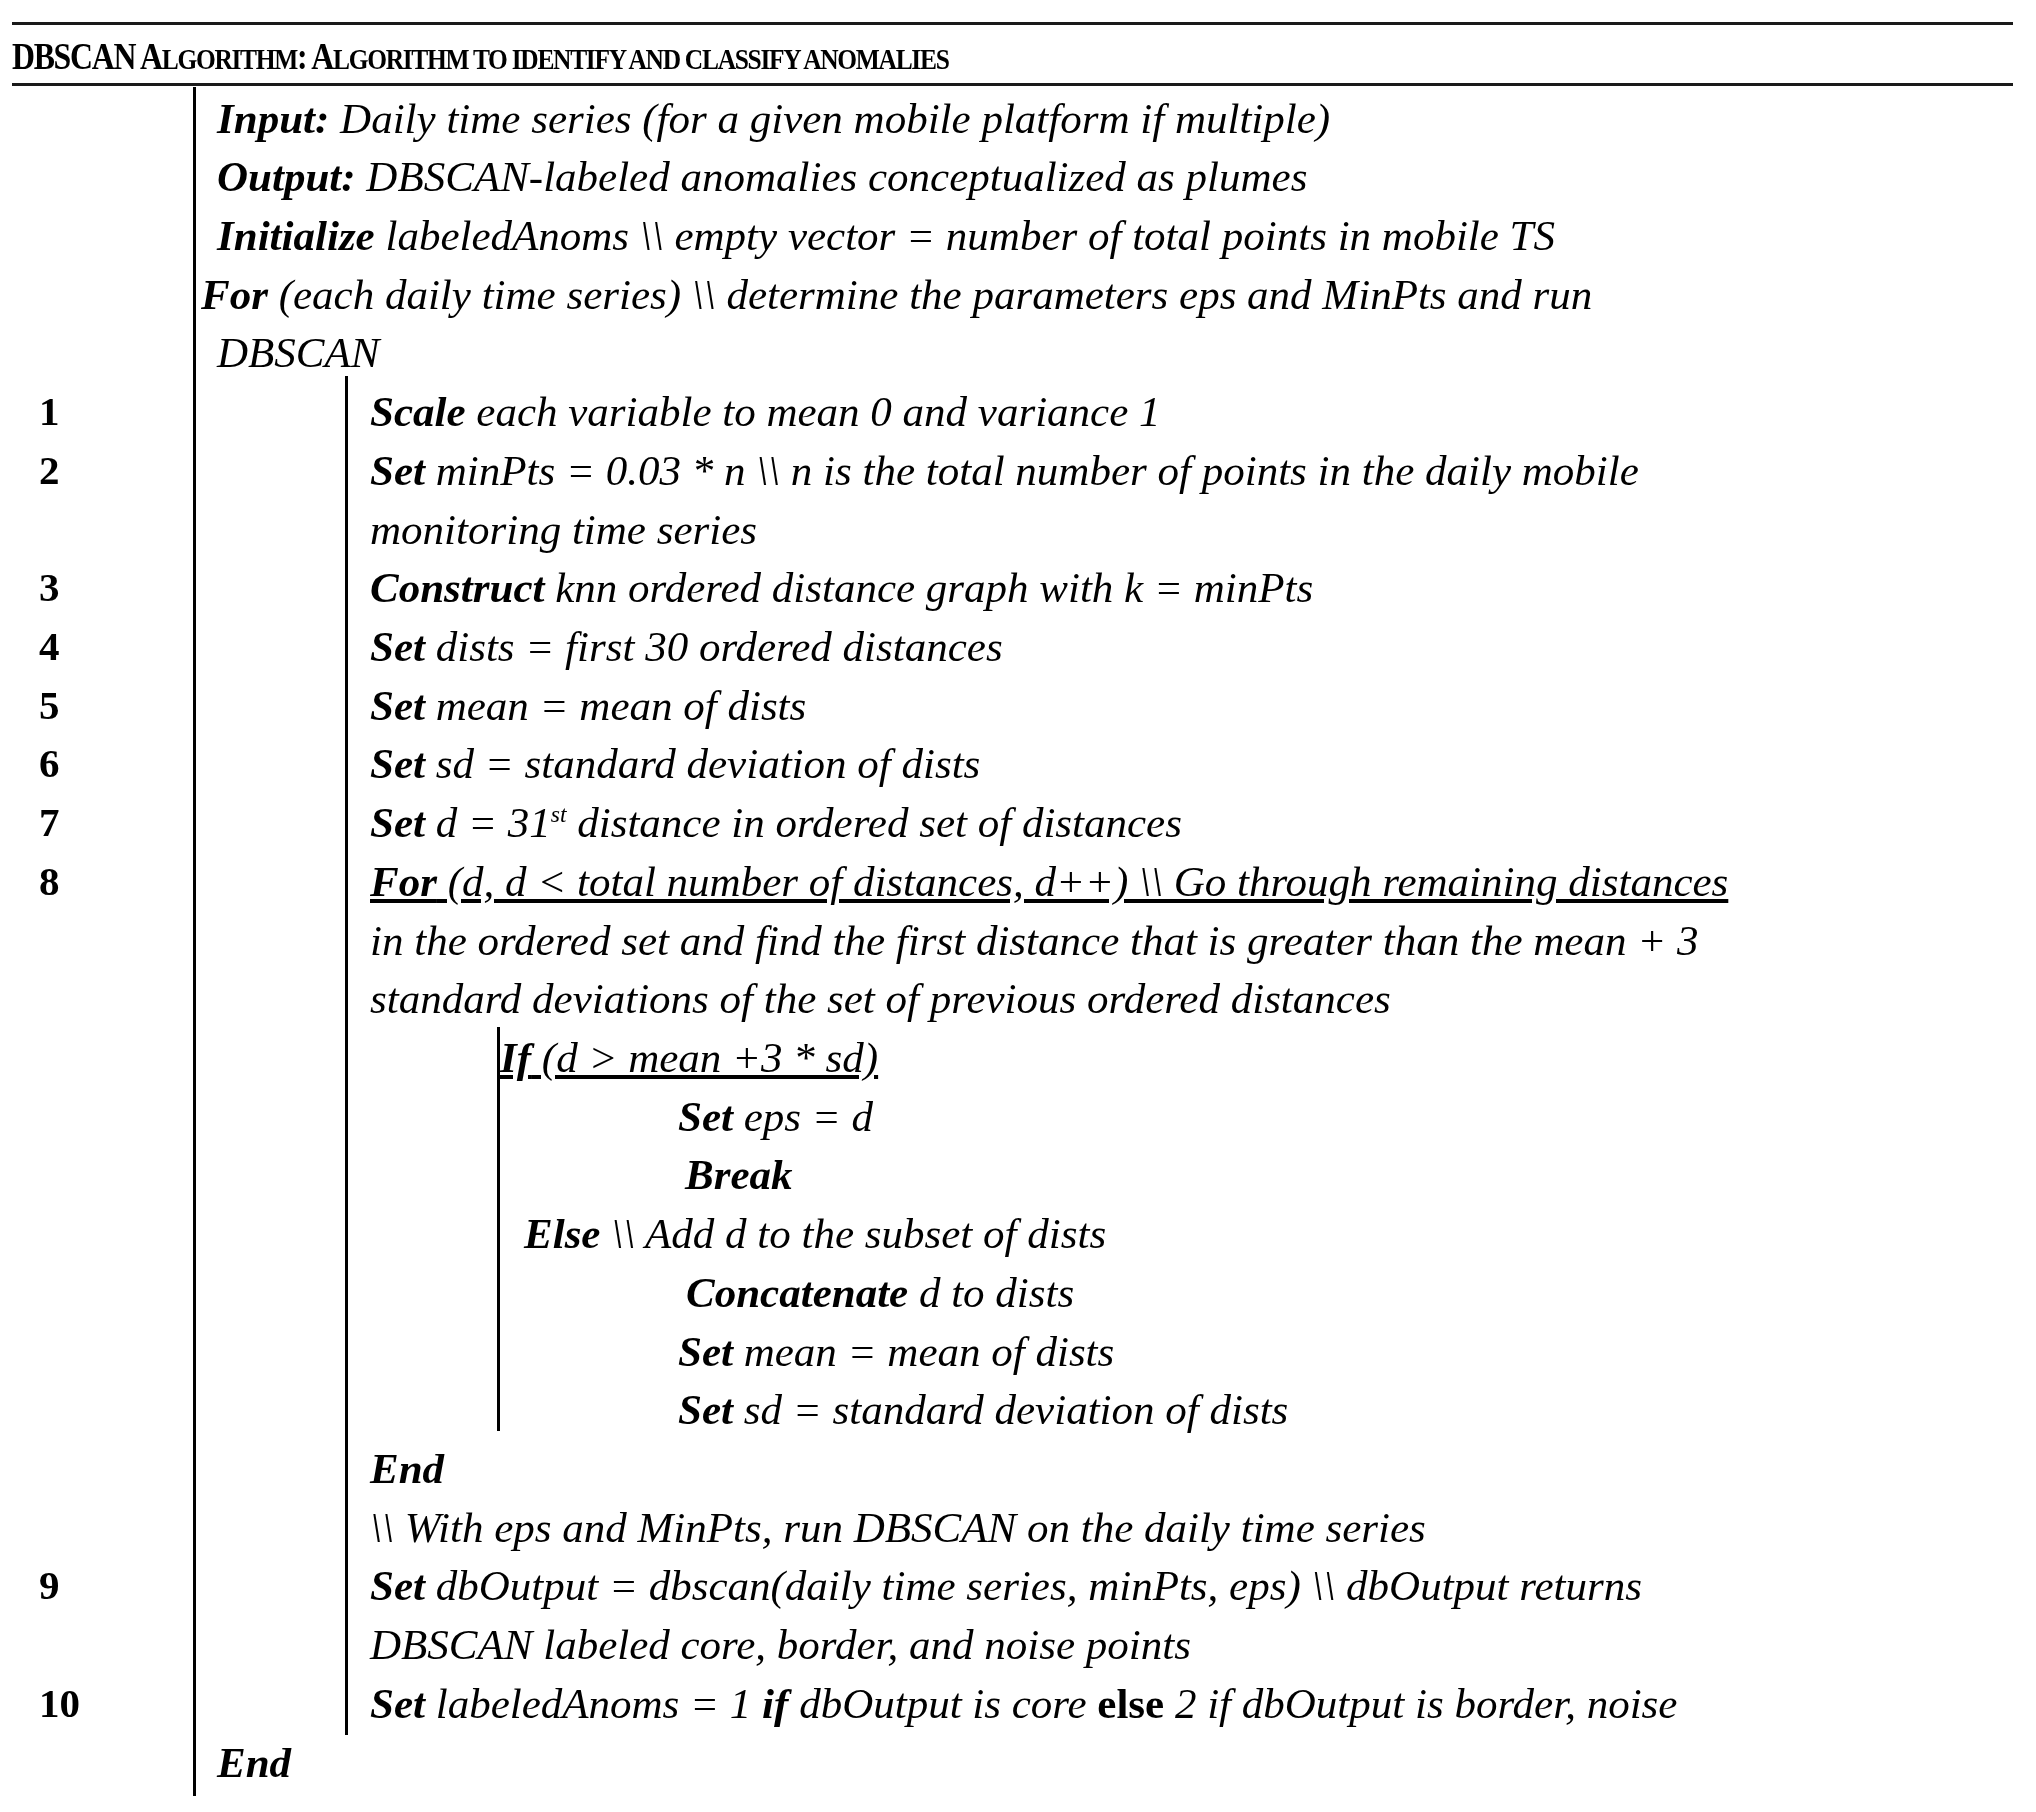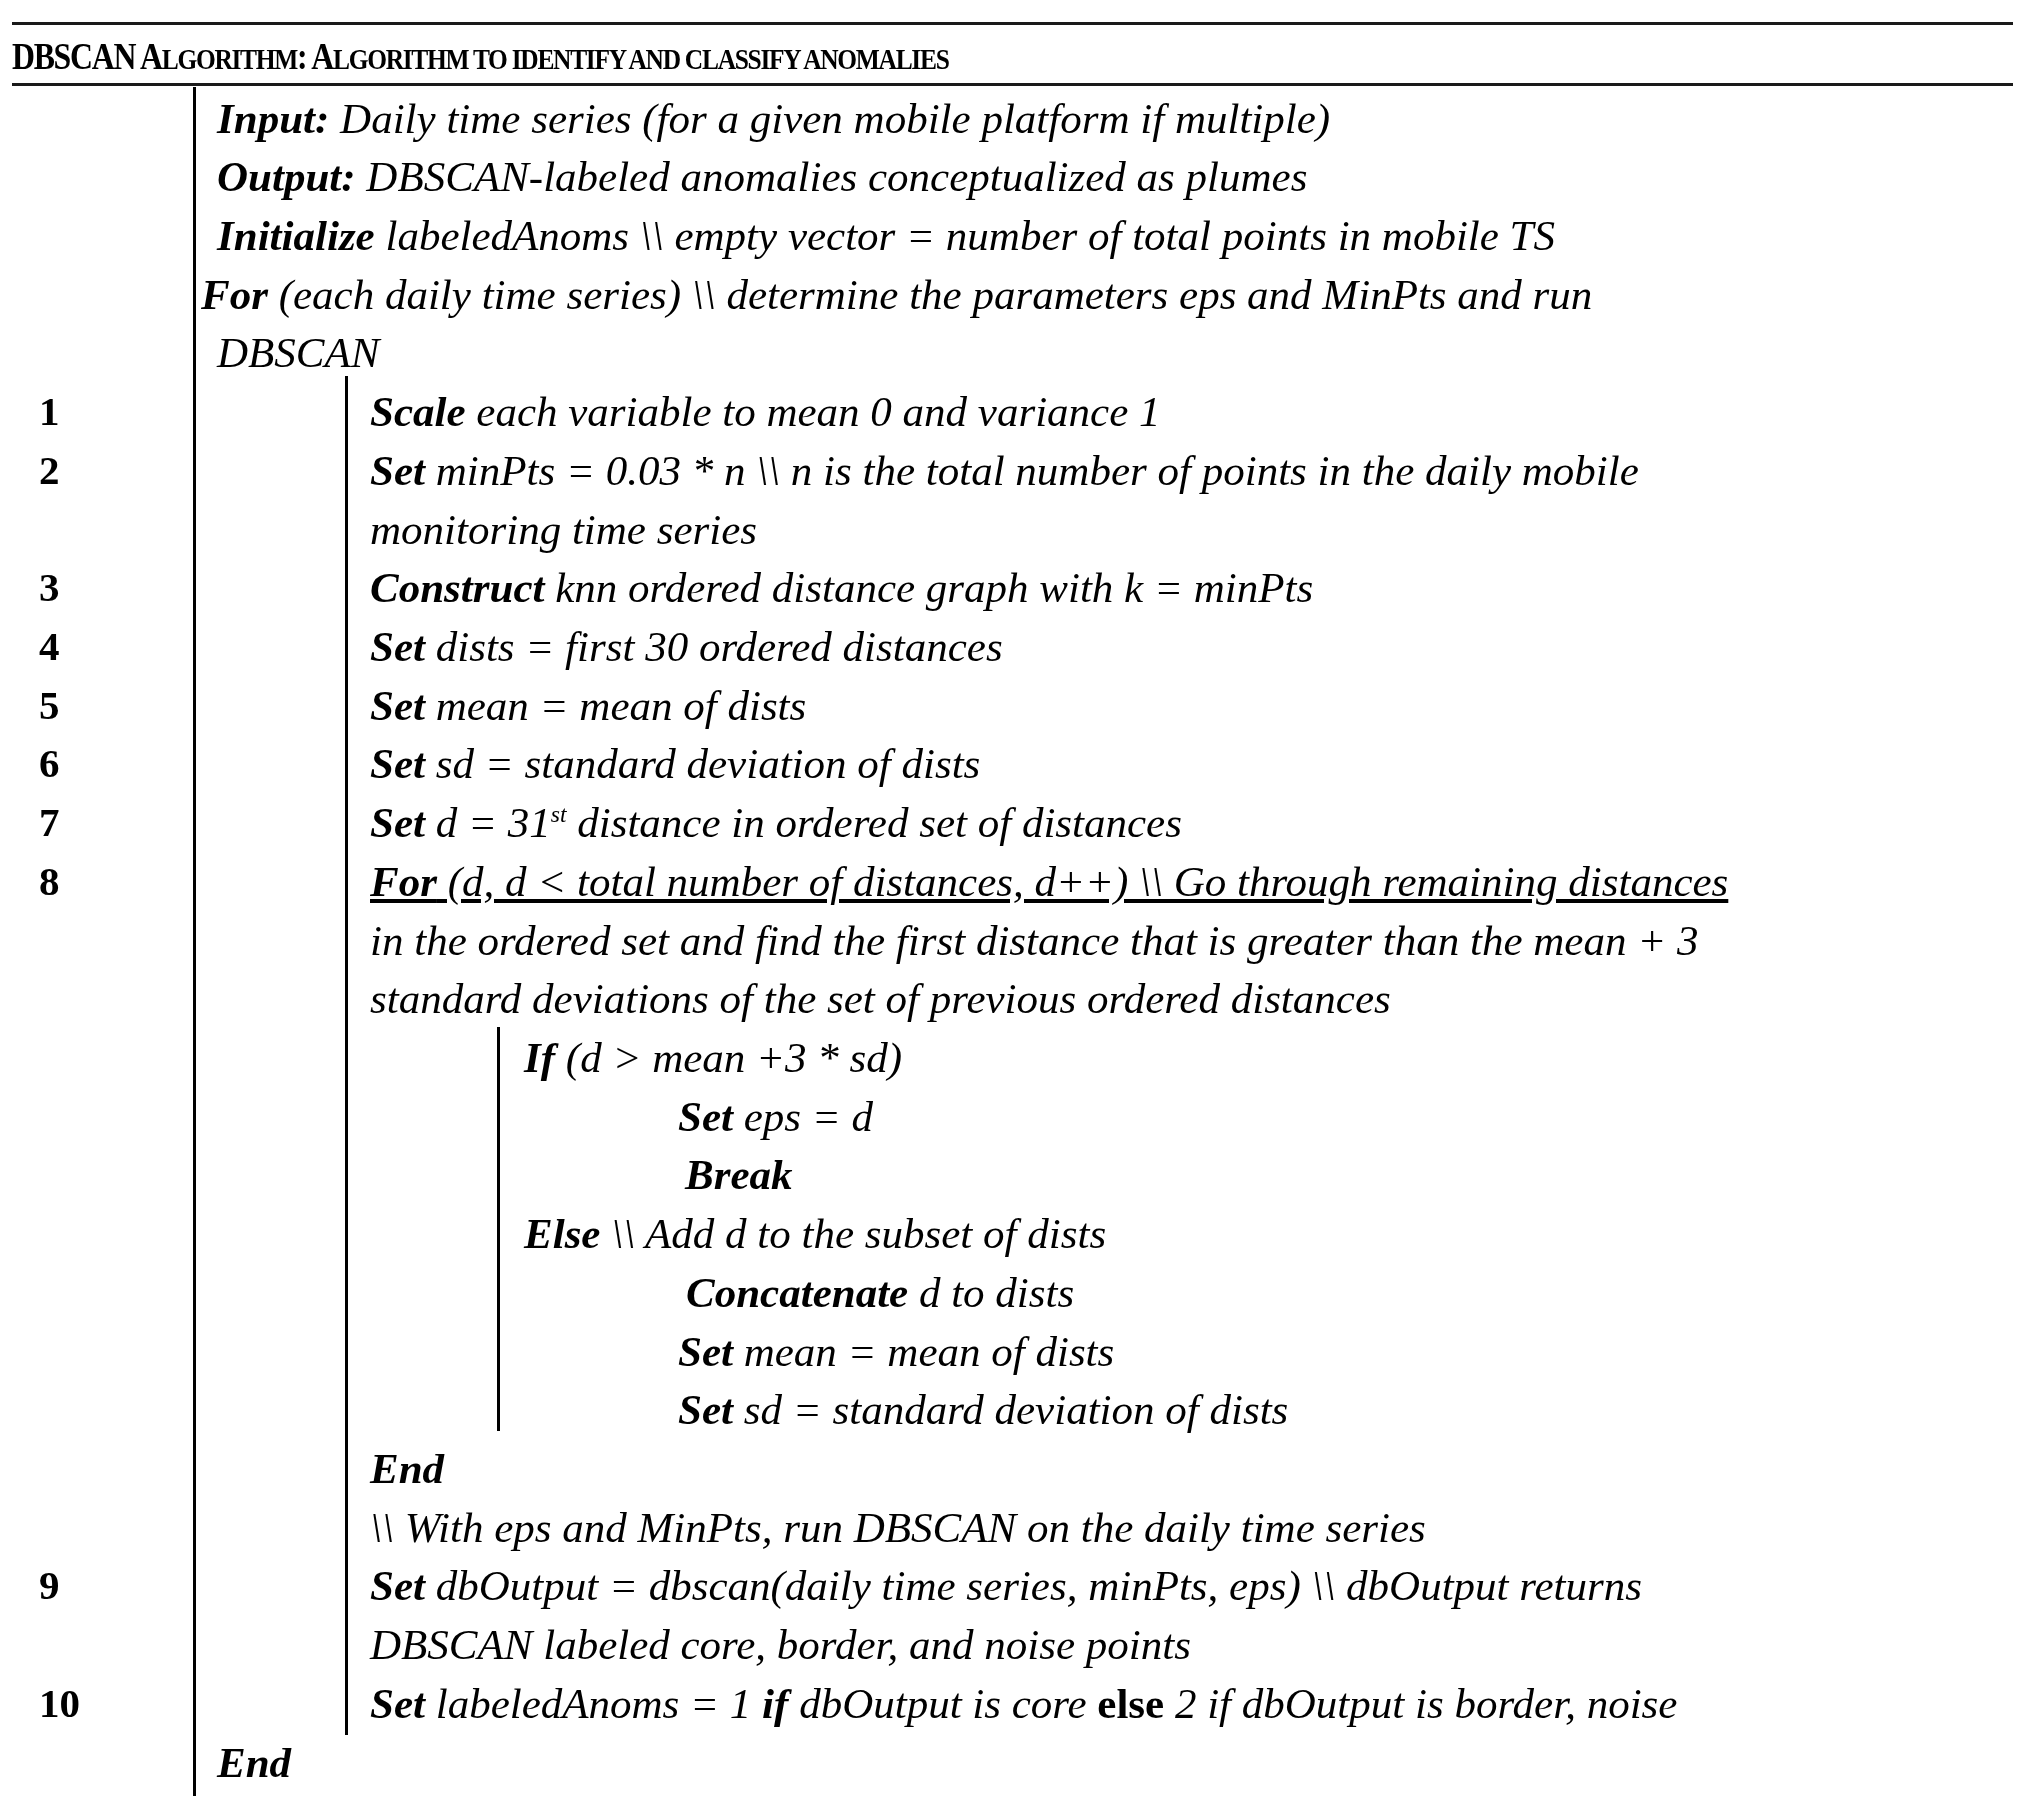--- a/index.html
+++ b/index.html
@@ -46,21 +46,21 @@
     <div class="row" style="top: 676px; left: 370px;"><span class="kw">Set</span><span> mean = mean of dists</span></div>
     <div class="num" style="top: 676px;">5</div>
     <div class="row" style="top: 734px; left: 370px;"><span class="kw">Set</span><span> sd = standard deviation of dists</span></div>
     <div class="num" style="top: 734px;">6</div>
     <div class="row" style="top: 793px; left: 370px;"><span class="kw">Set</span><span> d = 31</span><sup><span>st</span></sup><span> distance in ordered set of distances</span></div>
     <div class="num" style="top: 793px;">7</div>
     <div class="row" style="top: 852px; left: 370px; text-decoration: underline;"><span class="kw">For</span><span> (d, d &lt; total number of distances, d++) \\ Go through remaining distances</span></div>
     <div class="num" style="top: 852px;">8</div>
     <div class="row" style="top: 911px; left: 370px;"><span>in the ordered set and find the first distance that is greater than the mean + 3</span></div>
     <div class="row" style="top: 969px; left: 370px;"><span>standard deviations of the set of previous ordered distances</span></div>
-    <div class="row" style="top: 1028px; left: 524px;"><span class="kw">If</span><span> (d &gt; mean +3 * sd)</span></div>
+    <div class="row" style="top: 1028px; left: 500px; text-decoration: underline;"><span class="kw">If</span><span> (d &gt; mean +3 * sd)</span></div>
     <div class="row" style="top: 1087px; left: 678px;"><span class="kw">Set</span><span> eps = d</span></div>
     <div class="row" style="top: 1145px; left: 678px; margin-left: 7px;"><span class="kw">Break</span></div>
     <div class="row" style="top: 1204px; left: 524px;"><span class="kw">Else</span><span> \\ Add d to the subset of dists</span></div>
     <div class="row" style="top: 1263px; left: 678px; margin-left: 8px;"><span class="kw">Concatenate</span><span> d to dists</span></div>
     <div class="row" style="top: 1322px; left: 678px;"><span class="kw">Set</span><span> mean = mean of dists</span></div>
     <div class="row" style="top: 1380px; left: 678px;"><span class="kw">Set</span><span> sd = standard deviation of dists</span></div>
     <div class="row" style="top: 1439px; left: 370px;"><span class="kw">End</span></div>
     <div class="row" style="top: 1498px; left: 370px;"><span>\\ With eps and MinPts, run DBSCAN on the daily time series</span></div>
     <div class="row" style="top: 1556px; left: 370px;"><span class="kw">Set</span><span> dbOutput = dbscan(daily time series, minPts, eps) \\ dbOutput returns</span></div>
     <div class="num" style="top: 1556px;">9</div>

